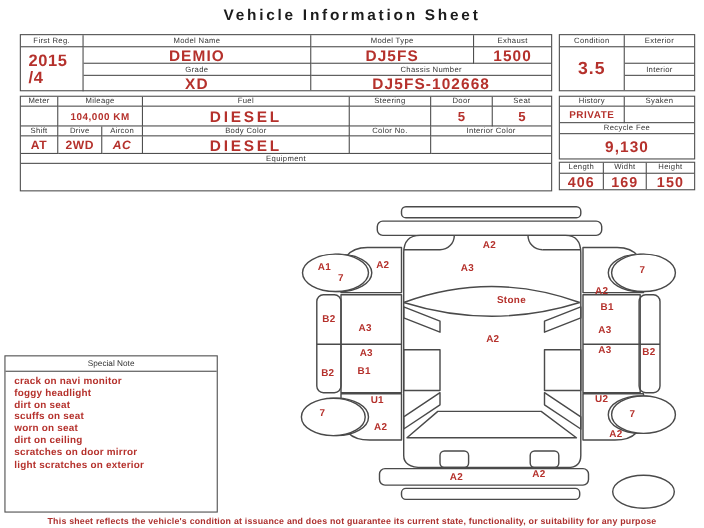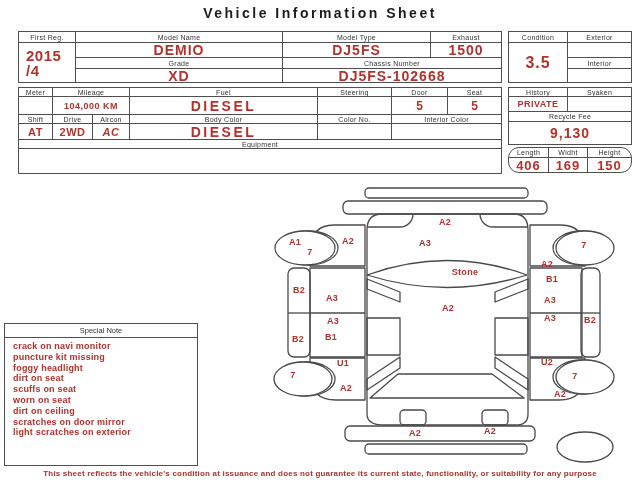--- a/index.html
+++ b/index.html
@@ -103,35 +103,34 @@
 
   <div class="box" style="left:508px;top:87px;width:124px;height:58px;">
     <div class="cell lbl br bb" style="left:0;top:0;width:59px;height:9px;">History</div>
     <div class="cell lbl bb" style="left:59px;top:0;width:63px;height:9px;">Syaken</div>
     <div class="cell val v9 br bb" style="left:0;top:9px;width:59px;height:15px;">PRIVATE</div>
     <div class="cell val v9 bb" style="left:59px;top:9px;width:63px;height:15px;"></div>
     <div class="cell lbl bb" style="left:0;top:24px;width:122px;height:10px;">Recycle Fee</div>
     <div class="cell val v14" style="left:0;top:34px;width:122px;height:22px;">9,130</div>
   </div>
 
-  <div class="box" style="left:508px;top:147px;width:124px;height:26px;border-radius:11px;">
+  <div class="box" style="left:508px;top:147px;width:124px;height:26px;">
     <div class="cell lbl br bb" style="left:0;top:0;width:40px;height:10px;">Length</div>
     <div class="cell lbl br bb" style="left:40px;top:0;width:39px;height:10px;">Widht</div>
     <div class="cell lbl bb" style="left:79px;top:0;width:43px;height:10px;">Height</div>
     <div class="cell val v13 br" style="left:0;top:10px;width:40px;height:14px;">406</div>
     <div class="cell val v13 br" style="left:40px;top:10px;width:39px;height:14px;">169</div>
     <div class="cell val v13" style="left:79px;top:10px;width:43px;height:14px;">150</div>
   </div>
 
 
   <div class="box" style="left:4px;top:323px;width:194px;height:143px;">
     <div class="hdrband" style="height:14px;line-height:14px;">Special Note</div>
     <div id="special-note-list">
         <div class="sn-line">crack on navi monitor</div>
-        <div class="sn-line">puncture kit missing</div>
         <div class="sn-line">foggy headlight</div>
         <div class="sn-line">dirt on seat</div>
         <div class="sn-line">scuffs on seat</div>
         <div class="sn-line">worn on seat</div>
         <div class="sn-line">dirt on ceiling</div>
         <div class="sn-line">scratches on door mirror</div>
         <div class="sn-line">light scratches on exterior</div>
       </div>
   </div>
 

